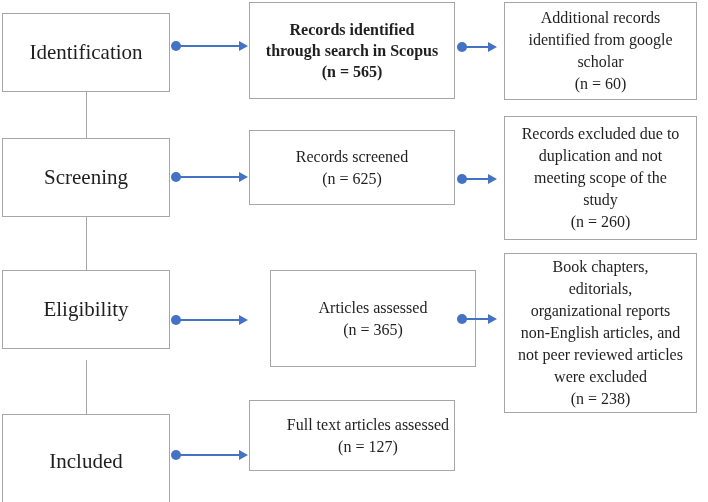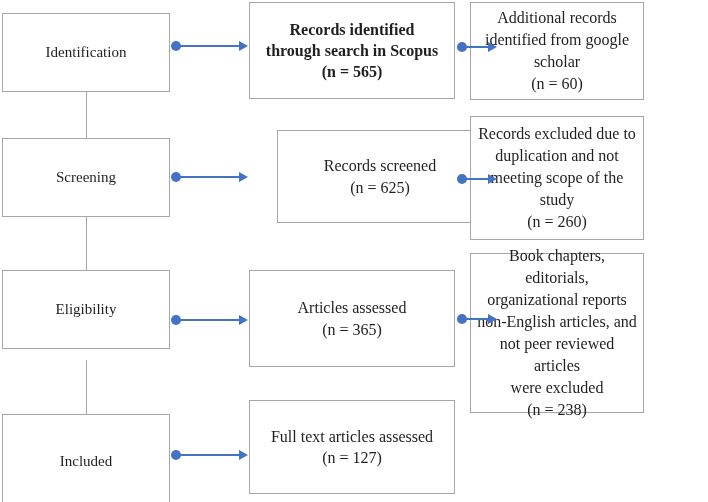--- a/index.html
+++ b/index.html
@@ -26,23 +26,23 @@
     justify-content: center;
     text-align: center;
   }
   .box .txt {
     white-space: pre-line;
     font-size: 16px;
     line-height: 1.32;
     padding: 2px 5px;
   }
   .stage { left: 2px; width: 168px; height: 79px; }
-  .stage .txt { font-size: 15px; }
+  .stage .txt { font-size: 21px; }
   .mid  { left: 249px; width: 206px; }
-  .side { left: 470px; width: 174px; }
+  .side { left: 504px; width: 193px; }
   .side .txt { line-height: 1.38; }
   .vconn {
     position: absolute;
     left: 86px;
     width: 1px;
     background: var(--border, #a6a6a6);
   }
   .arrow { position: absolute; height: 12px; }
   .arrow .dot {
     position: absolute;
@@ -86,29 +86,29 @@
   </div>
   <div class="box stage" style="top:414px; height:96px;">
     <span class="txt">Included</span>
   </div>
 
   <div class="box mid" style="top:2px; height:97px;font-weight:bold;">
     <span class="txt">Records identified
 through search in Scopus
 (n = 565)</span>
   </div>
-  <div class="box mid" style="top:130px; height:93px;margin-left:28px;">
+  <div class="box mid" style="top:130px; height:75px;">
     <span class="txt">Records screened
 (n = 625)</span>
   </div>
-  <div class="box mid" style="top:270px; height:97px;">
+  <div class="box mid" style="top:270px; height:97px;margin-left:21px;">
     <span class="txt">Articles assessed
 (n = 365)</span>
   </div>
-  <div class="box mid" style="top:400px; height:94px;">
+  <div class="box mid" style="top:400px; height:71px;justify-content:flex-end;">
     <span class="txt">Full text articles assessed
 (n = 127)</span>
   </div>
 
   <div class="box side" style="top:2px; height:98px;">
     <span class="txt">Additional records
 identified from google
 scholar
 (n = 60)</span>
   </div>

